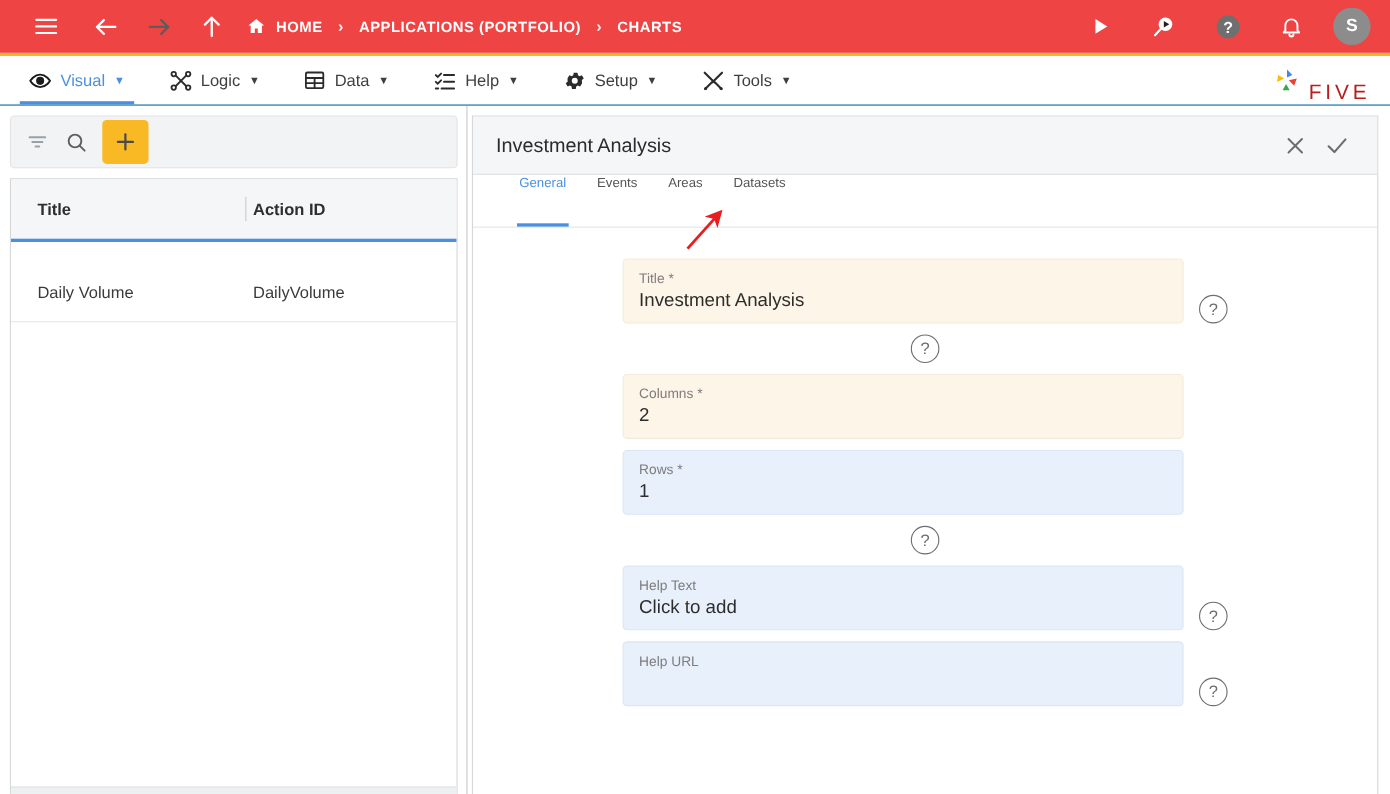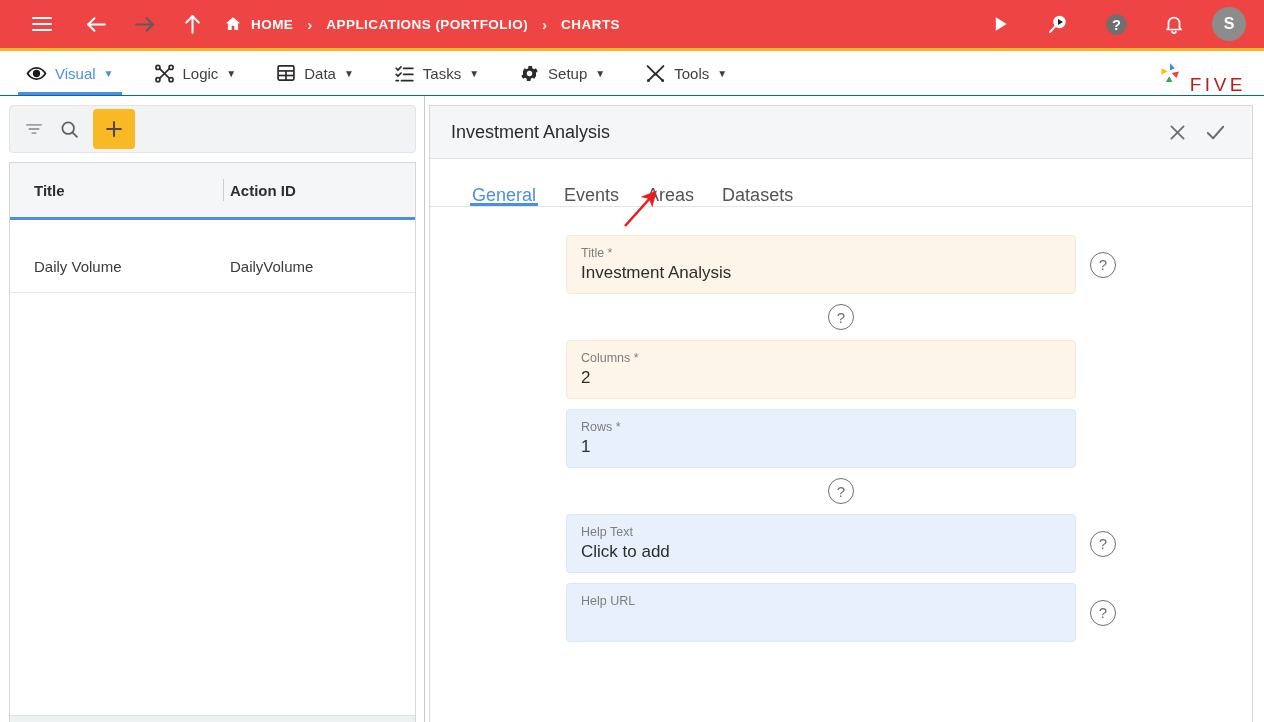--- a/index.html
+++ b/index.html
@@ -201,38 +201,38 @@
     display: flex; align-items: center; justify-content: center;
     color: #6d6d6d; cursor: pointer;
   }
   .tabs {
     height: 48px;
     display: flex; align-items: stretch;
     border-bottom: 1px solid #e2e4e5;
     padding-left: 28px;
   }
   .tab {
-    display: flex; align-items: flex-end;
+    display: flex; align-items: flex-start;
     padding: 0 14px;
-    font-size: 18px; color: #545454;
+    font-size: 12px; color: #545454;
     cursor: pointer; position: relative;
   }
   .tab.active { color: #4a90e2; font-weight: 500; }
   .tab.active::after {
     content: ""; position: absolute;
     left: 12px; right: 12px; bottom: 0; height: 3px;
     background: #4a90e2;
   }
   .form {
     flex: 1;
     padding-top: 28px;
     overflow: hidden;
   }
   .field-row {
-    display: flex; align-items: center;
+    display: flex; align-items: flex-end;
     justify-content: center;
     gap: 14px;
     margin-bottom: 10px;
   }
   .field {
     width: 510px;
     border-radius: 4px;
     padding: 10px 14px 9px;
     min-height: 55px;
     cursor: text;
@@ -393,21 +393,21 @@
     <span class="micon">
       <svg width="21" height="21" viewBox="0 0 24 24" fill="none" stroke="currentColor" stroke-width="2" stroke-linecap="round">
         <polyline points="2.5,6 4.5,8 8,4.5"></polyline>
           <polyline points="2.5,13 4.5,15 8,11.5"></polyline>
         <line x1="2.5" y1="20" x2="5" y2="20"></line>
         <line x1="11" y1="6" x2="21.5" y2="6"></line>
           <line x1="11" y1="13" x2="21.5" y2="13"></line>
           <line x1="8.5" y1="20" x2="21.5" y2="20"></line>
       </svg>
     </span>
-    <span class="mlabel">Tasks</span>
+    <span class="mlabel">Help</span>
     <span class="caret">▼</span>
   </div>
 
   <div class="menu-item">
     <span class="micon">
       <svg width="21" height="21" viewBox="0 0 24 24" fill="currentColor">
         <path d="M19.4 13a7.6 7.6 0 0 0 0-2l2-1.5-2-3.4-2.4 1a7.6 7.6 0 0 0-1.7-1l-.4-2.6h-4l-.4 2.6a7.6 7.6 0 0 0-1.7 1l-2.4-1-2 3.4L4.6 11a7.6 7.6 0 0 0 0 2l-2 1.5 2 3.4 2.4-1a7.6 7.6 0 0 0 1.7 1l.4 2.6h4l.4-2.6a7.6 7.6 0 0 0 1.7-1l2.4 1 2-3.4z"></path>
         <circle cx="12" cy="12" r="3.1" fill="#ffffff"></circle>
       </svg>
     </span>

